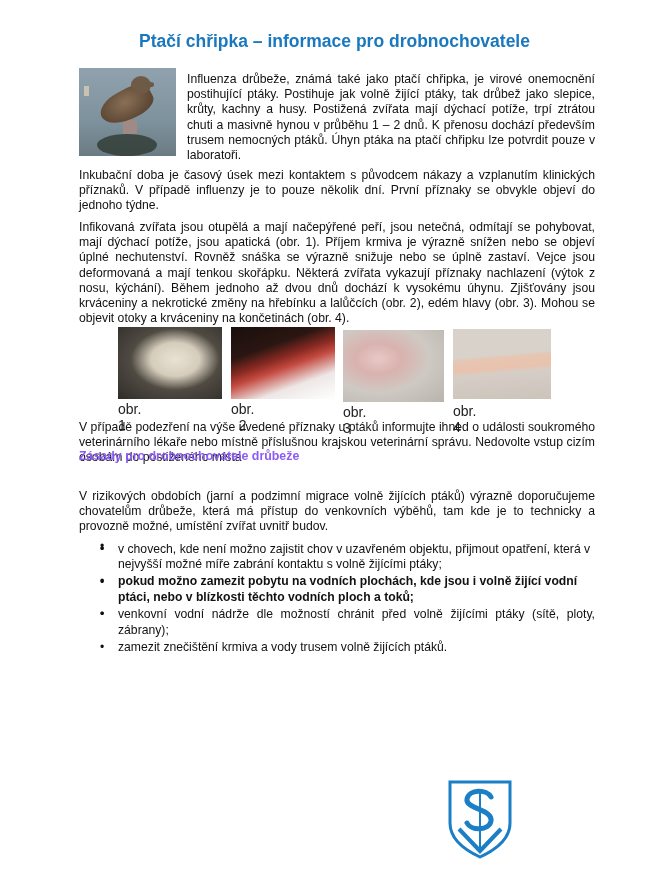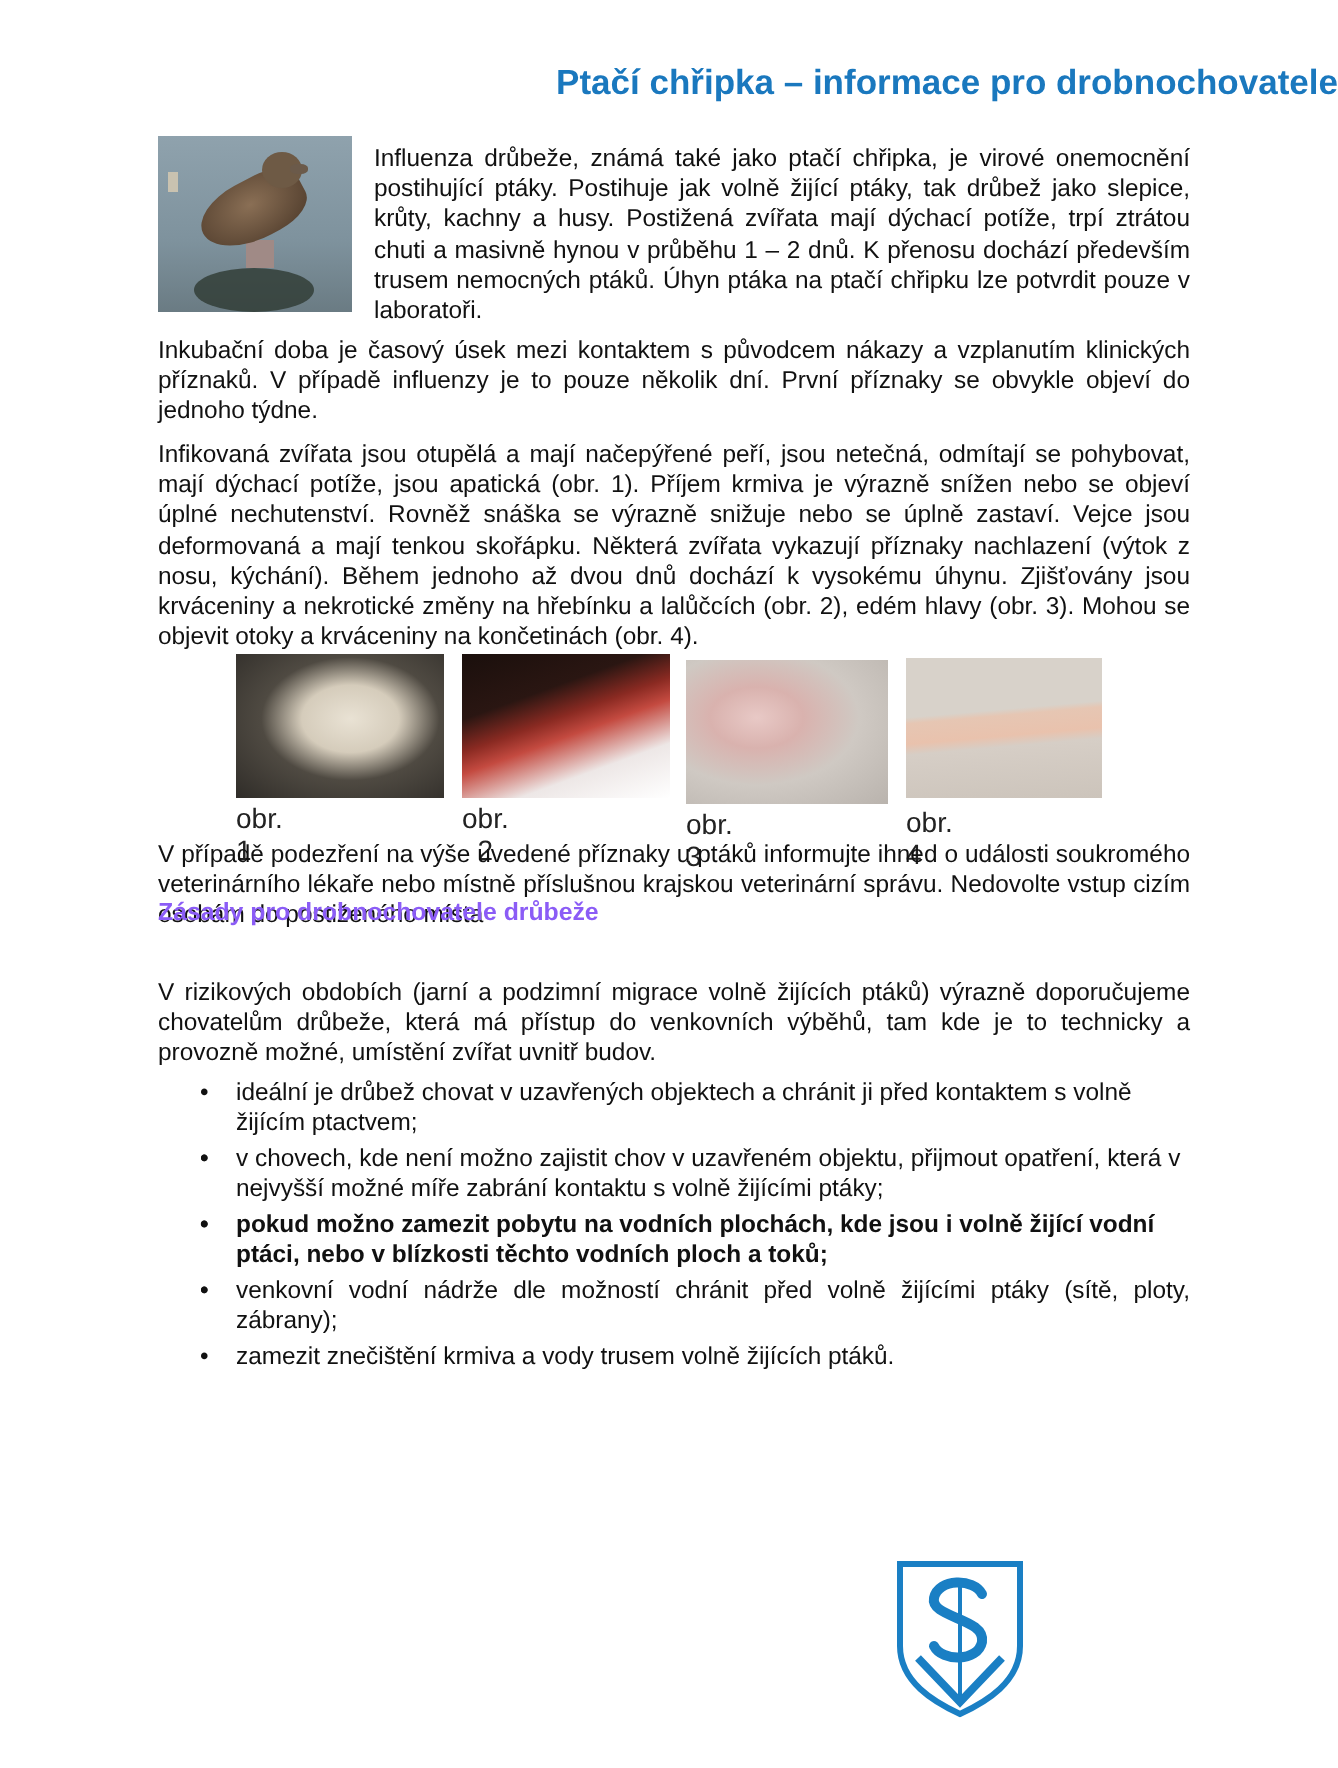--- a/index.html
+++ b/index.html
@@ -1,18 +1,18 @@
 <!DOCTYPE html>
 <html><head>
 <meta charset="utf-8">
 <style>
   html, body { margin: 0; padding: 0; background: #ffffff; }
   body { width: 669px; height: 884px; position: relative; overflow: hidden;
          font-family: "Liberation Sans", sans-serif; color: #111; }
-  .title { position: absolute; top: 31px; left: 0; width: 669px; text-align: right;
+  .title { position: absolute; top: 31px; left: 0; width: 669px; text-align: center;
            font-size: 17.5px; font-weight: bold; color: #1a78be; }
   .p { position: absolute; font-size: 12.2px; line-height: 15.2px; text-align: justify; margin: 0; }
   .duck { position: absolute; left: 79px; top: 68px; width: 97px; height: 88px;
           background: linear-gradient(180deg, #8fa2ad 0%, #7e929d 60%, #6a7b83 100%); overflow: hidden; }
   .duck .body { position: absolute; left: 20px; top: 22px; width: 55px; height: 30px; border-radius: 50% 40% 40% 60%;
                 background: radial-gradient(ellipse at 50% 40%, #8a6f55, #4d3a2a); transform: rotate(-28deg); }
   .duck .head { position: absolute; left: 52px; top: 8px; width: 20px; height: 18px; border-radius: 50%; background: #6e5a45; }
   .duck .bill { position: absolute; left: 66px; top: 14px; width: 9px; height: 5px; border-radius: 40%; background: #6b5a4a; }
   .duck .post { position: absolute; left: 44px; top: 52px; width: 14px; height: 14px; background: #a08a86; }
   .duck .refl { position: absolute; left: 18px; top: 66px; width: 60px; height: 22px; border-radius: 50%; background: #2e3a32; opacity: .8; }
@@ -67,21 +67,21 @@
     <span class="cap" style="left:453px; top:76px;">obr. 4</span>
   </div>
 
   <p class="p" style="left:79px; top:420px; width:516px;">V případě podezření na výše uvedené příznaky u ptáků informujte ihned o události soukromého veterinárního lékaře nebo místně příslušnou krajskou veterinární správu. Nedovolte vstup cizím osobám do postiženého místa</p>
 
   <h2 class="subhead" style="margin:0">Zásady pro drobnochovatele drůbeže</h2>
 
   <p class="p" style="left:79px; top:489px; width:516px;">V rizikových obdobích (jarní a podzimní migrace volně žijících ptáků) výrazně doporučujeme chovatelům drůbeže, která má přístup do venkovních výběhů, tam kde je to technicky a provozně možné, umístění zvířat uvnitř budov.</p>
 
   <ul class="rules">
-    <li><span class="dot">•</span><span>ideální je drůbež chovat v uzavřených objektech a chránit ji před kontaktem s volně žijícím ptactvem;</span></li>
+    <li><span class="dot">•</span></li>
     <li><span class="dot">•</span></li>
     <li><span class="dot">•</span><span>v chovech, kde není možno zajistit chov v uzavřeném objektu, přijmout opatření, která v nejvyšší možné míře zabrání kontaktu s volně žijícími ptáky;</span></li>
     <li><span class="dot">•</span></li>
     <li class="bold"><span class="dot">•</span><span>pokud možno zamezit pobytu na vodních plochách, kde jsou i volně žijící vodní ptáci, nebo v blízkosti těchto vodních ploch a toků;</span></li>
     <li><span class="dot">•</span></li>
     <li class="just"><span class="dot">•</span><span>venkovní vodní nádrže dle možností chránit před volně žijícími ptáky (sítě, ploty, zábrany);</span></li>
     <li><span class="dot">•</span><span>zamezit znečištění krmiva a vody trusem volně žijících ptáků.</span></li>
   </ul>
 
   <div class="logo">

